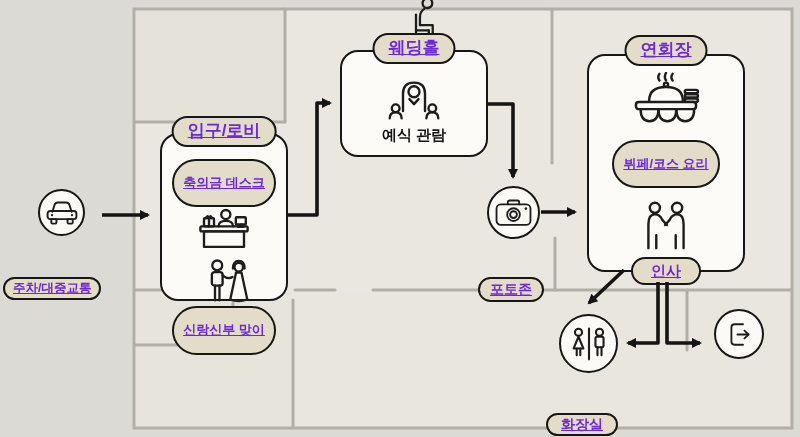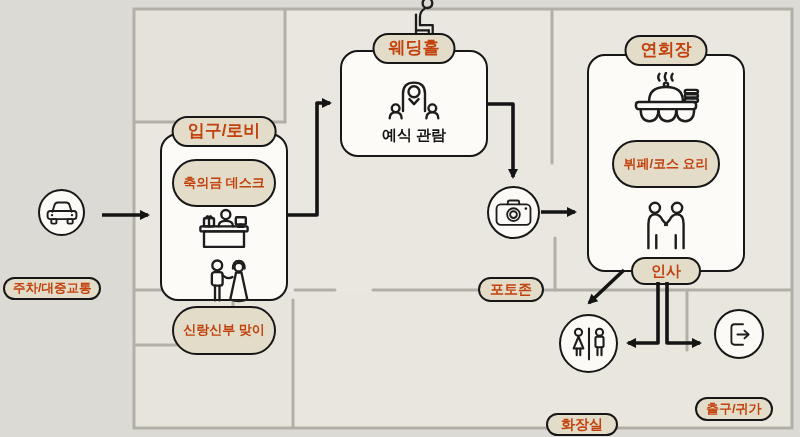--- a/index.html
+++ b/index.html
@@ -3,22 +3,22 @@
 <meta charset="utf-8">
 <style>
   html,body{margin:0;padding:0;background:#dcdad4;}
   .stage{position:relative;width:800px;height:437px;background:#dcdad4;overflow:hidden;
          font-family:"Liberation Sans",sans-serif;color:#141414;}
   .layer{position:absolute;left:0;top:0;width:800px;height:437px;pointer-events:none;}
 
   .box{position:absolute;background:#fcfbf8;border:2.5px solid #171717;border-radius:18px;
        box-sizing:border-box;display:flex;flex-direction:column;align-items:center;}
   .pill{display:flex;align-items:center;justify-content:center;background:#e2dcc9;
-        border:2.4px solid #171717;border-radius:999px;font-weight:bold;color:#c2410c;
-        white-space:nowrap;box-sizing:border-box;line-height:1.1;}
+        border:2.4px solid #171717;border-radius:999px;font-weight:bold;color:#6d28d9;
+        white-space:nowrap;box-sizing:border-box;line-height:1.1;text-decoration:underline;}
   .tpill{position:absolute;left:50%;transform:translateX(-50%);top:-19px;
          font-size:17px;padding:4px 14px;z-index:5;}
   .inpill{font-size:13px;padding:15px 9px;}
   .fpill{position:absolute;font-size:13.5px;padding:3px 10px;z-index:4;margin-top:36px;}
   .circle{position:absolute;background:#fbfaf6;border:2.6px solid #171717;border-radius:50%;
           display:flex;align-items:center;justify-content:center;box-sizing:border-box;z-index:3;}
 
   .ic{stroke:#1d1d1d;fill:none;stroke-width:2.6;stroke-linecap:round;stroke-linejoin:round;}
   .ic .fill{fill:#1d1d1d;stroke:none;}
 
@@ -188,15 +188,14 @@
   </div>
   <div class="pill fpill" style="left:546px;top:377px;font-size:14px;padding:2px 13px;">화장실</div>
 
   <div class="circle" style="left:714px;top:309px;width:50px;height:50px;">
     <svg class="ic" width="31" height="31" viewBox="0 0 44 44">
       <path d="M27 7.5 H15 Q10.5 7.5 10.5 12 V32 Q10.5 36.5 15 36.5 H27"></path>
       <path d="M19 22 H34"></path>
       <path d="M29 16.5 L35 22 L29 27.5"></path>
     </svg>
   </div>
-  <div class="pill fpill" style="left:695px;top:361px;font-size:13px;padding:3px 9px;">출구/귀가</div>
 
 </div>
 
 </body></html>

